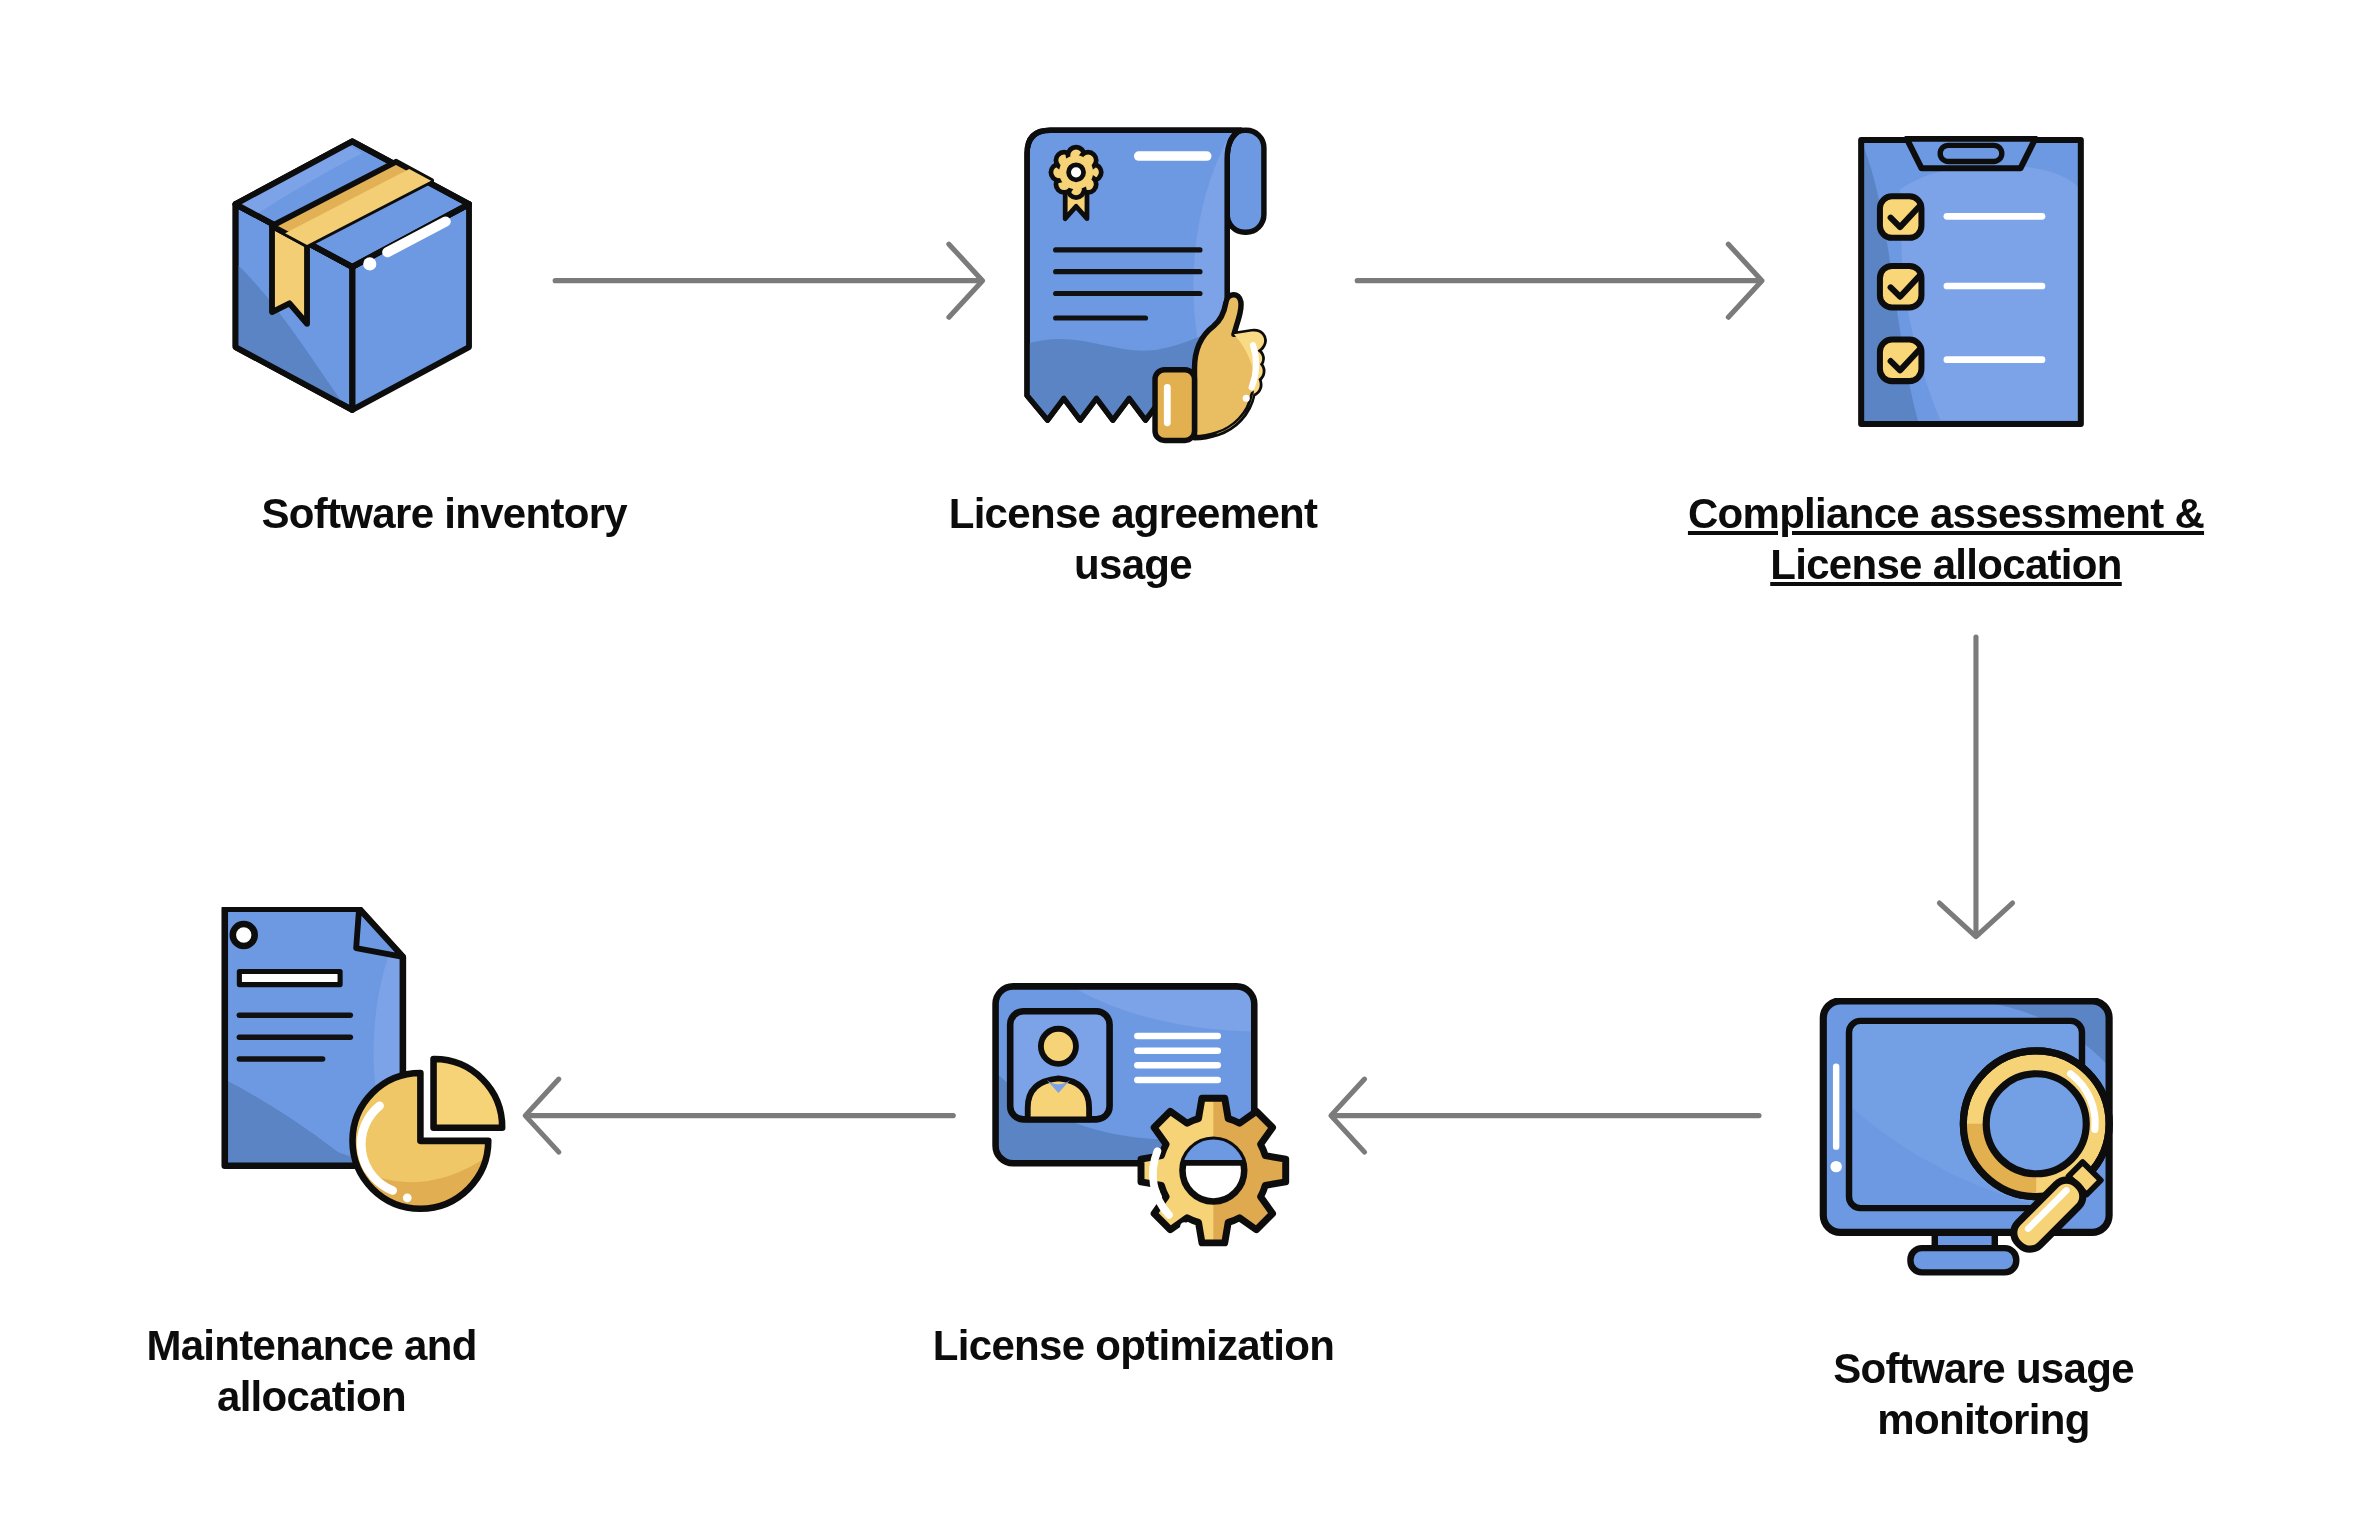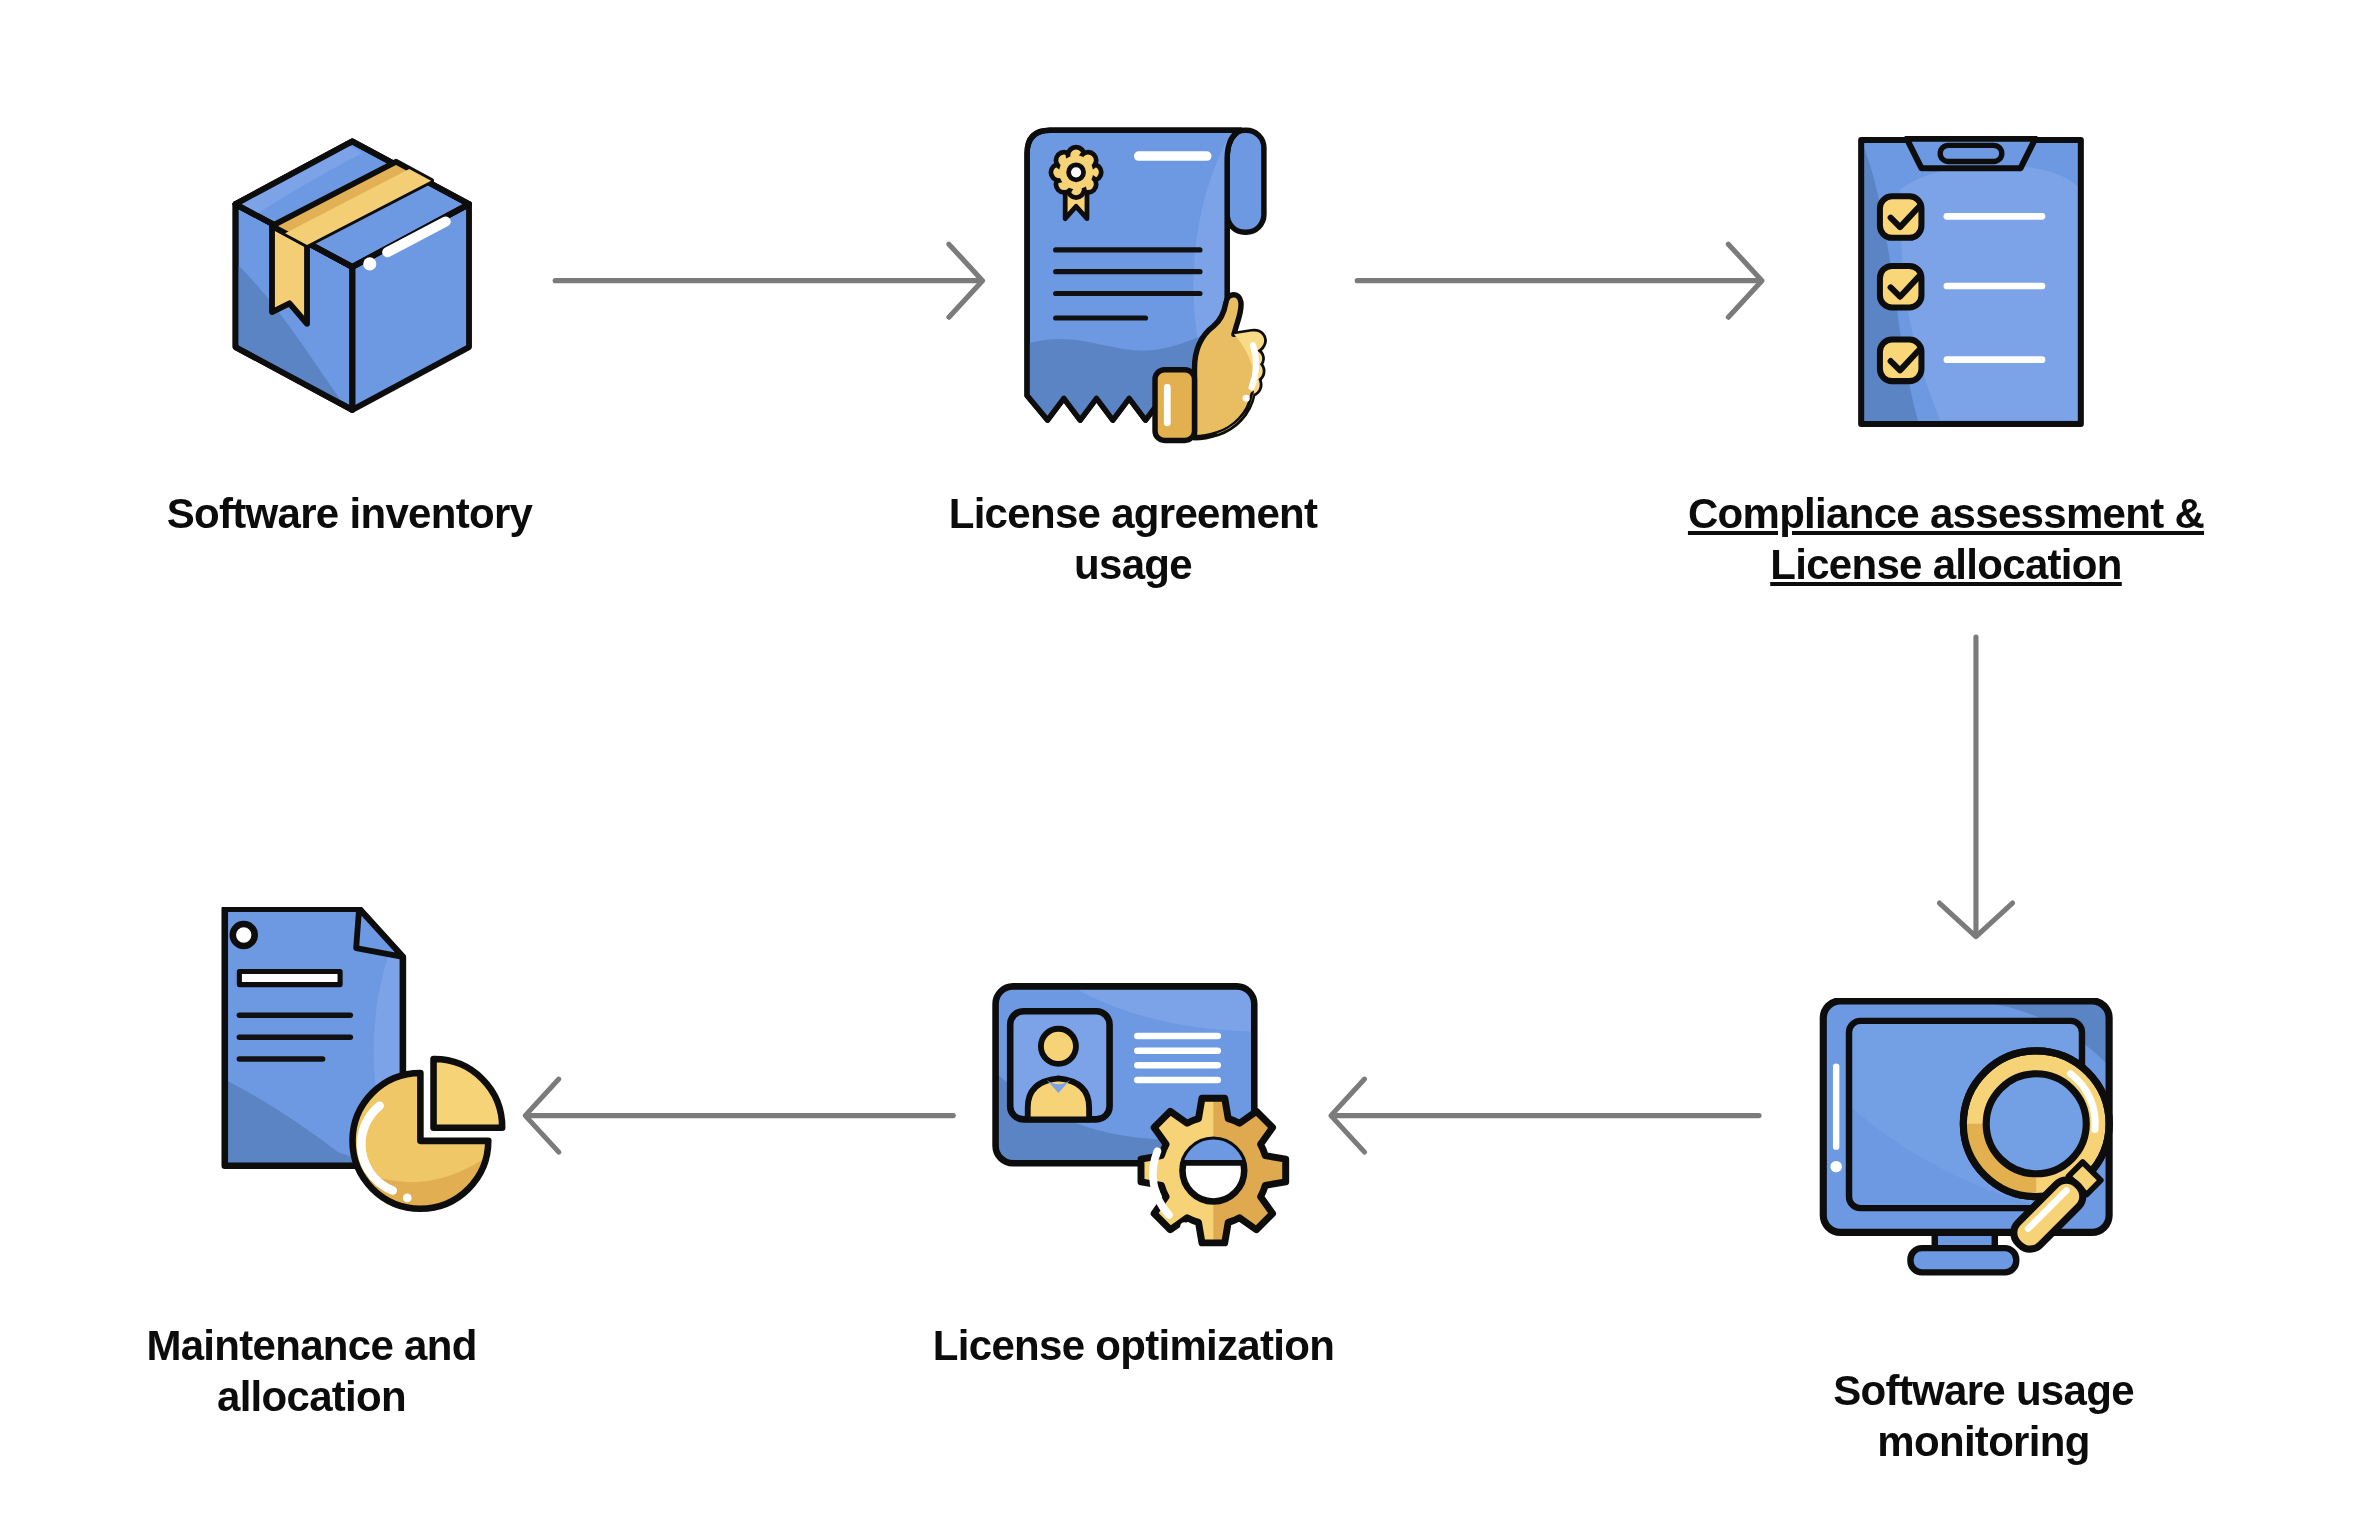--- a/index.html
+++ b/index.html
@@ -70,21 +70,21 @@
       <polygon points="92,12 172,55 92,98 12,55" fill="none" stroke="#0d0d0d" stroke-width="4"></polygon>
 
       <polygon points="37,70 61,83 61,137 49,123 37,129" fill="#F4CE74" stroke="#0d0d0d" stroke-width="4"></polygon>
 
       <polygon points="122,26 146,39 61,83 37,70" fill="#E2B055" stroke="#0d0d0d" stroke-width="4"></polygon>
       <polygon points="131,31 146,39 61,83 46,75" fill="#F4CE74"></polygon>
 
       <line x1="116" y1="88" x2="156" y2="67" stroke="#ffffff" stroke-width="7"></line>
       <circle cx="104" cy="96" r="4.5" fill="#ffffff"></circle>
     </svg>
-    <div class="step-label" style="left:72px;top:488px;width:555px;">Software inventory</div>
+    <div class="step-label" style="left:72px;top:488px;width:555px;text-align:right;">Software inventory</div>
   </div>
 
   <div class="node">
     <svg class="icon" style="left:1023px;top:126px;" width="245" height="320" viewBox="0 0 180 235" stroke-linejoin="round" stroke-linecap="round">
       <defs>
         <clipPath id="c-sheet">
           <path d="M3 20 Q3 3 20 3 L160 3 Q150 8 150 24 L150 200 L138 216 L126 200 L114 216 L102 200 L90 216 L78 200 L66 216 L54 200 L42 216 L30 200 L18 216 L3 198 Z"></path>
         </clipPath>
       </defs>
 
@@ -196,21 +196,21 @@
         <circle cx="152" cy="88" r="51" fill="none" stroke="#0d0d0d" stroke-width="5"></circle>
         <circle cx="152" cy="88" r="35" fill="#73A0E4" stroke="#0d0d0d" stroke-width="5"></circle>
         <path d="M176 53 A43 43 0 0 1 193 92" stroke="#ffffff" stroke-width="5" fill="none"></path>
         <g transform="translate(188,124) rotate(45)">
           <rect x="-9" y="-4" width="18" height="14" fill="#F6D377" stroke="#0d0d0d" stroke-width="4"></rect>
           <rect x="-11" y="10" width="22" height="58" rx="10" fill="#F6D377" stroke="#0d0d0d" stroke-width="5"></rect>
           <line x1="-3" y1="18" x2="-3" y2="56" stroke="#ffffff" stroke-width="4.5"></line>
         </g>
       </g>
     </svg>
-    <div class="step-label" style="left:1779px;top:1343px;width:409px;margin-top:22px;">Software usage monitoring</div>
+    <div class="step-label" style="left:1779px;top:1343px;width:409px;">Software usage monitoring</div>
   </div>
 
   <div class="node">
     <svg class="icon" style="left:991px;top:982px;" width="300" height="266" viewBox="0 0 205 182" stroke-linejoin="round" stroke-linecap="round">
       <defs>
         <clipPath id="id-card">
             <rect x="3" y="3" width="177" height="121" rx="12"></rect>
           </clipPath>
         <clipPath id="gear-clip">
           <path d="M26.9 -7.7 L37.5 -5.9 L37.5 5.9 L26.9 7.7 A28 28 0 0 1 24.5 13.6 L30.7 22.3 L22.3 30.7 L13.6 24.5 A28 28 0 0 1 7.7 26.9 L5.9 37.5 L-5.9 37.5 L-7.7 26.9 A28 28 0 0 1 -13.6 24.5 L-22.3 30.7 L-30.7 22.3 L-24.5 13.6 A28 28 0 0 1 -26.9 7.7 L-37.5 5.9 L-37.5 -5.9 L-26.9 -7.7 A28 28 0 0 1 -24.5 -13.6 L-30.7 -22.3 L-22.3 -30.7 L-13.6 -24.5 A28 28 0 0 1 -7.7 -26.9 L-5.9 -37.5 L5.9 -37.5 L7.7 -26.9 A28 28 0 0 1 13.6 -24.5 L22.3 -30.7 L30.7 -22.3 L24.5 -13.6 A28 28 0 0 1 26.9 -7.7 Z"></path>

